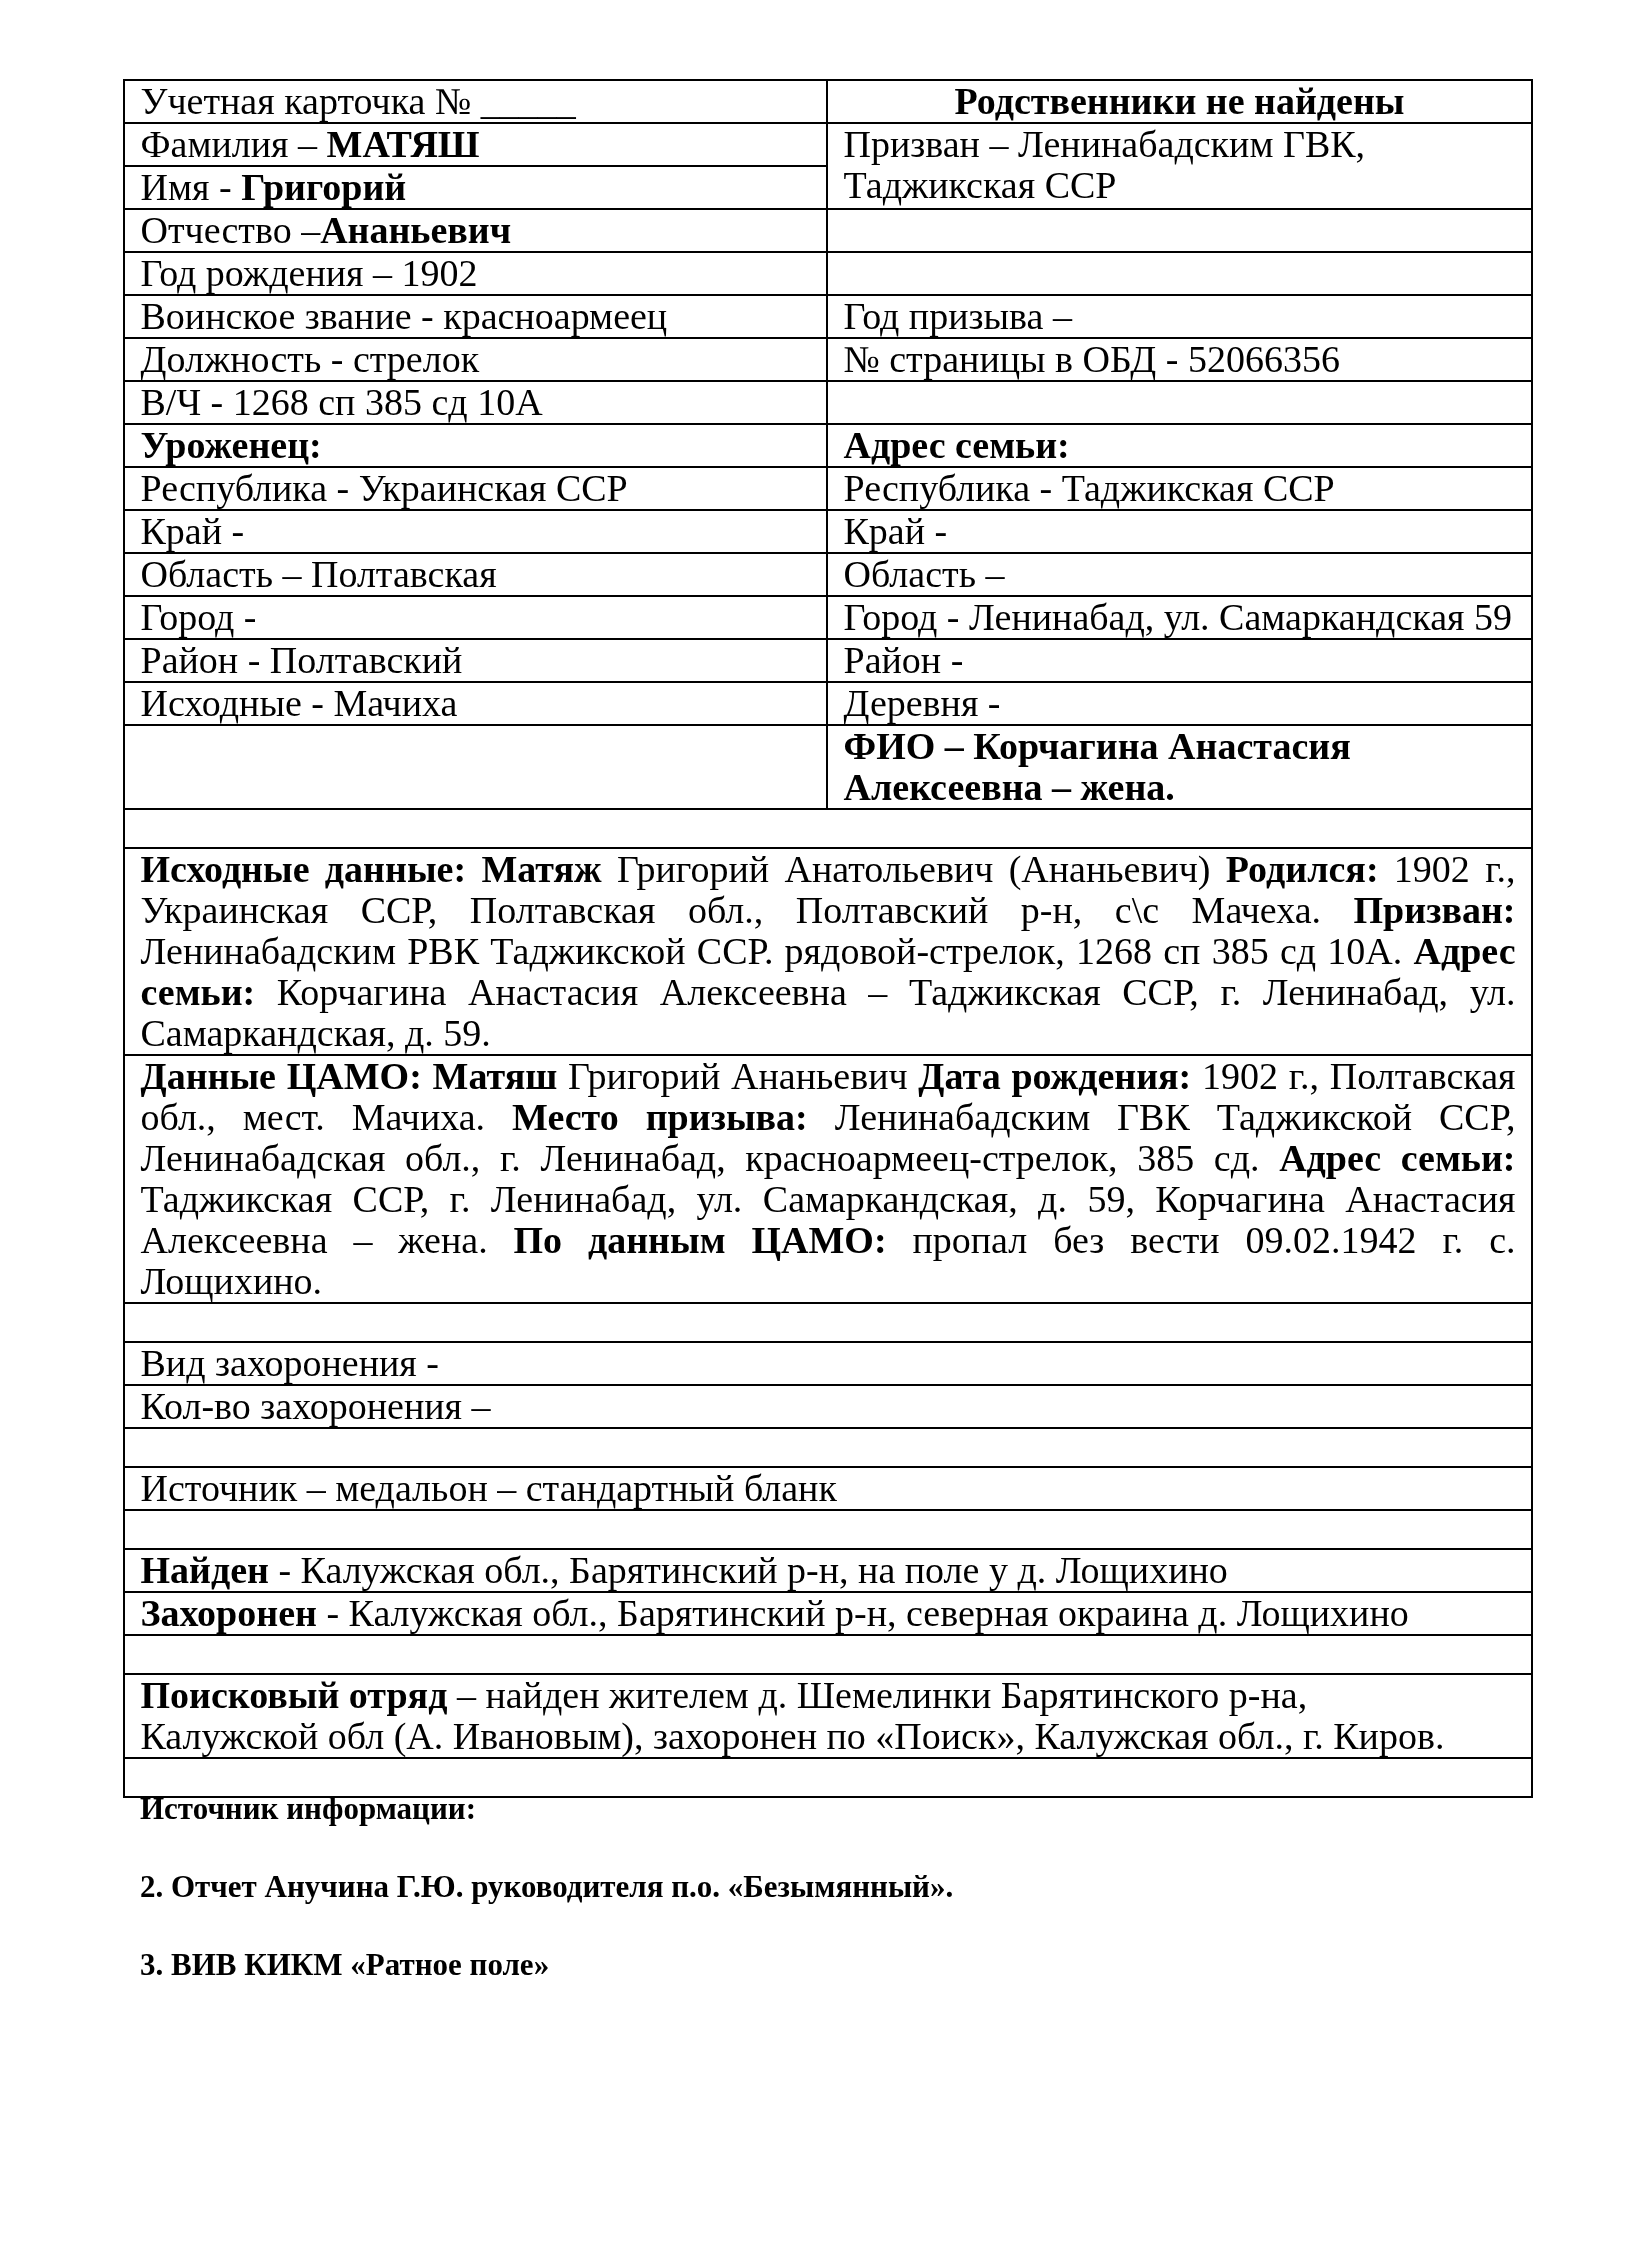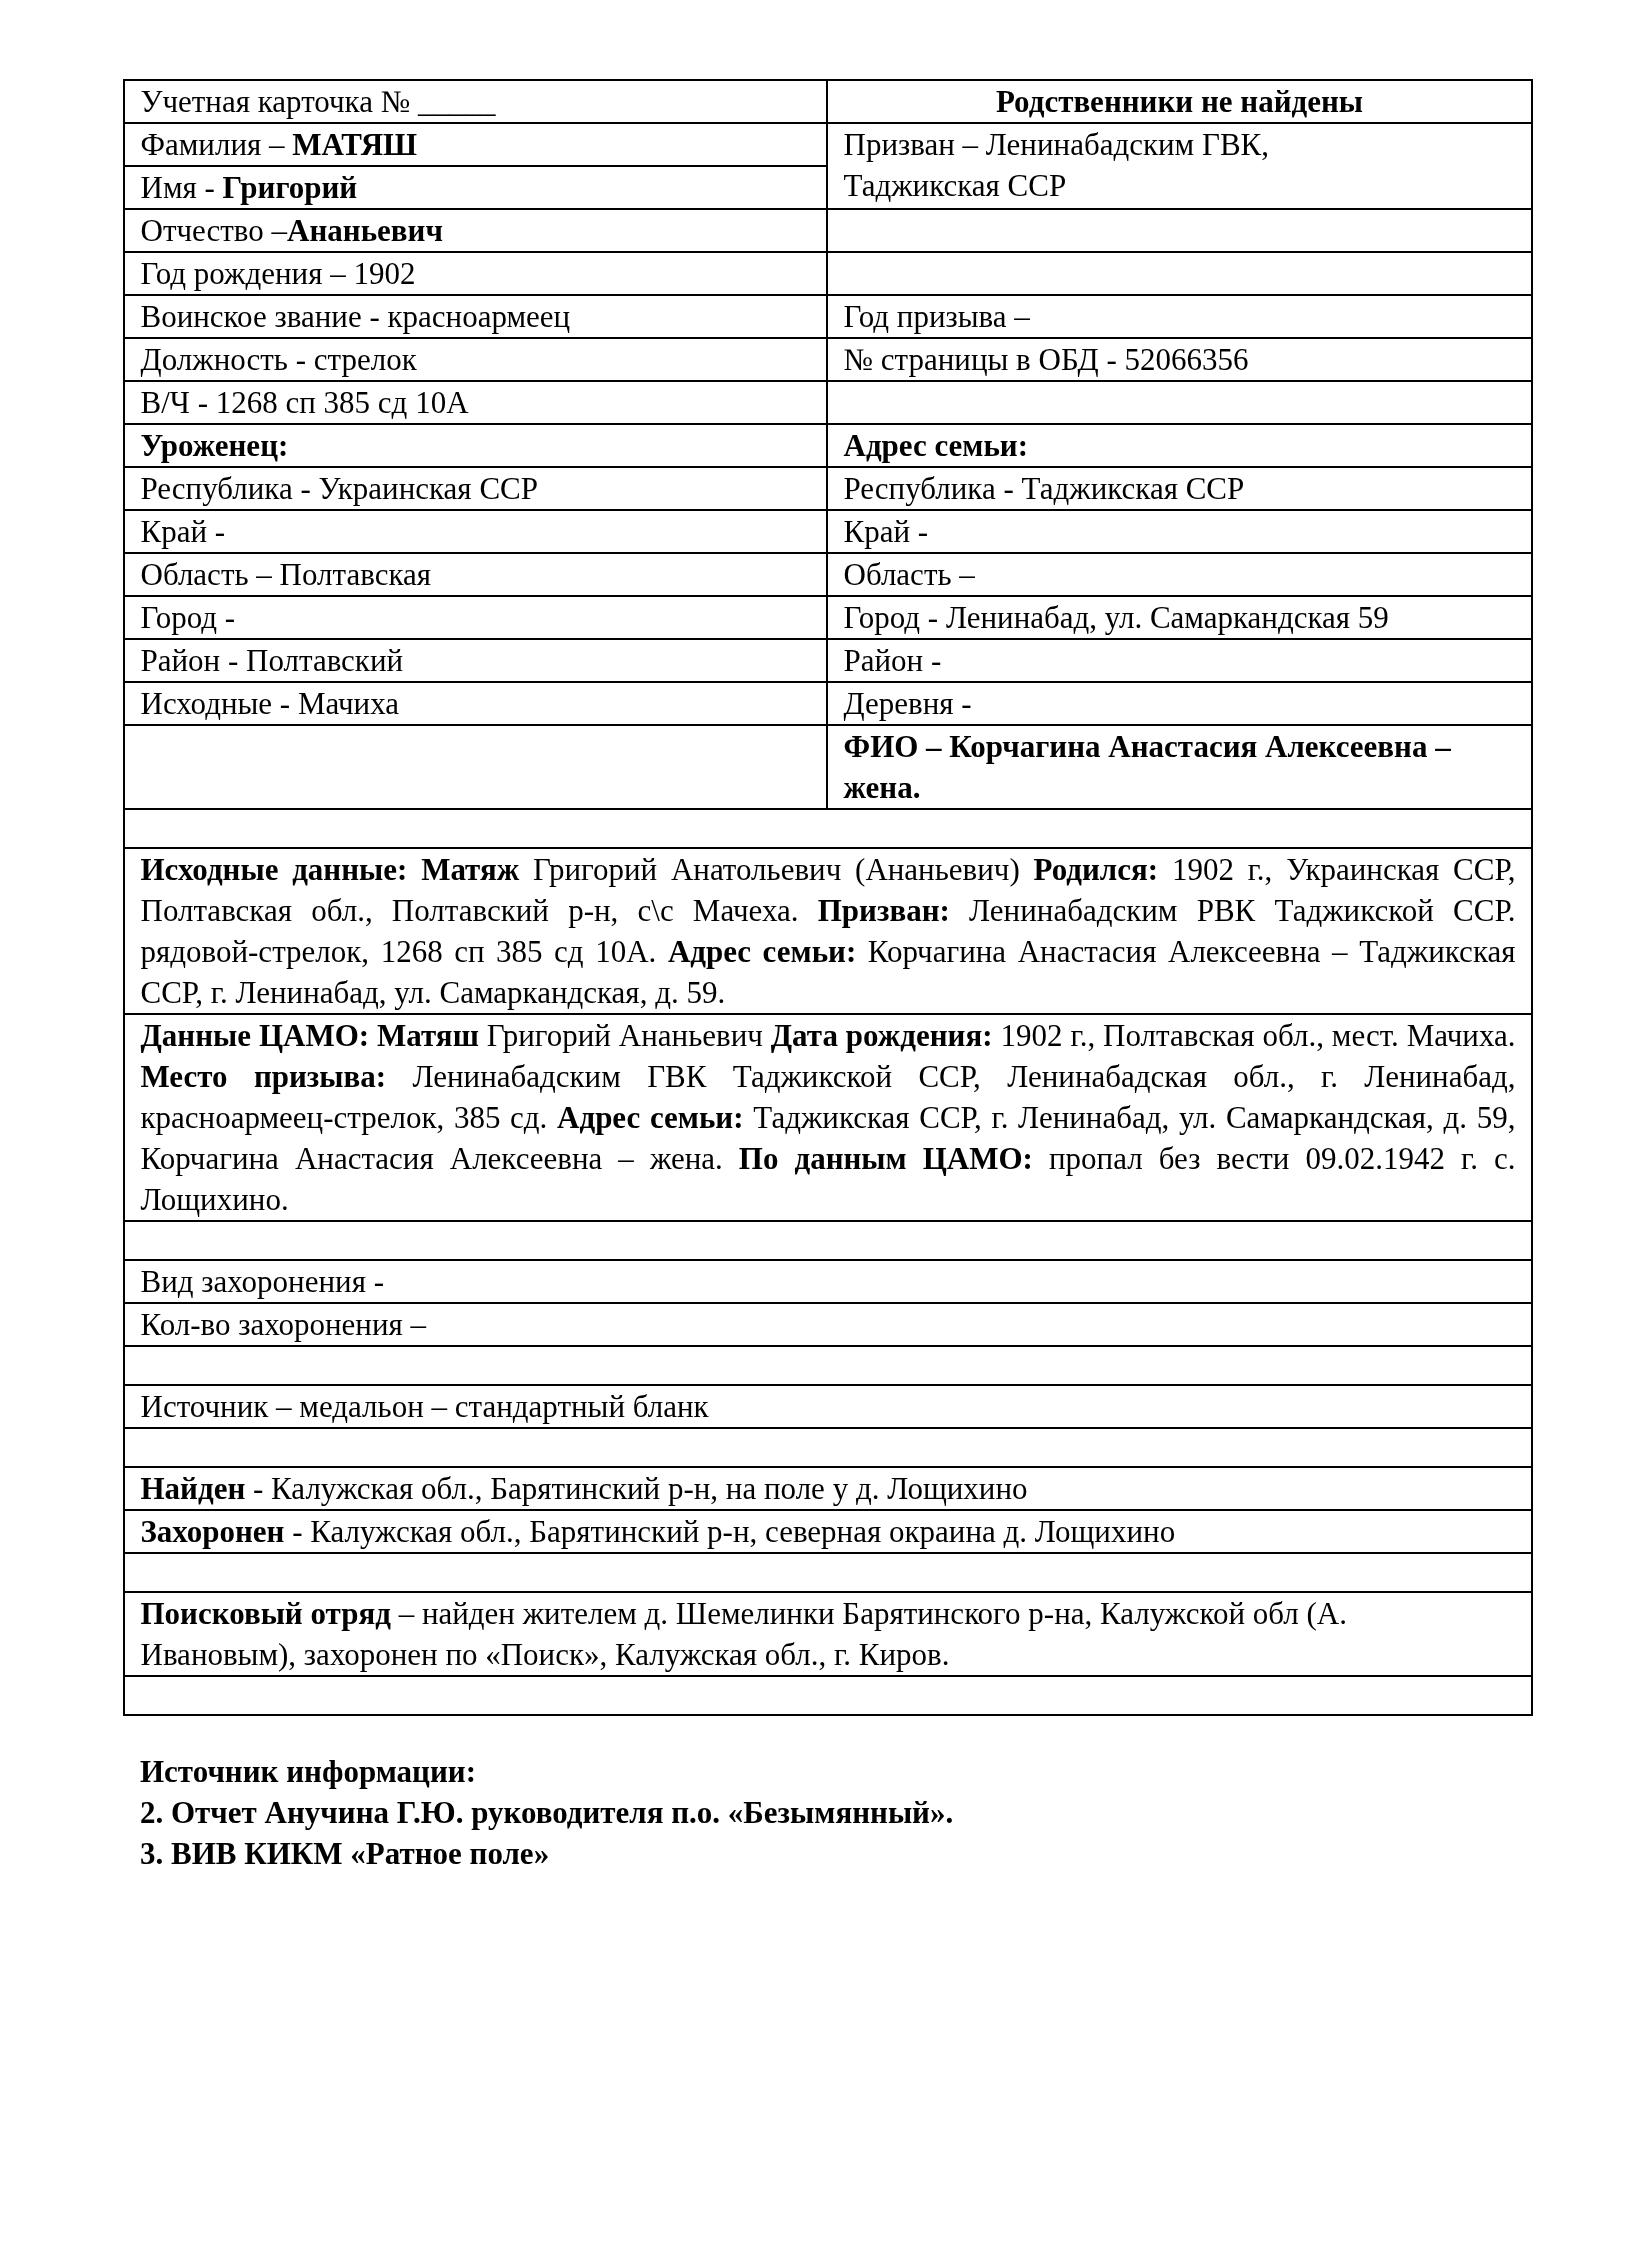--- a/index.html
+++ b/index.html
@@ -1,25 +1,25 @@
 <!DOCTYPE html>
 <html style="font-size:11.3px"><head>
 <meta charset="utf-8">
 <style>
   html, body { margin: 0; padding: 0; background: #ffffff; }
   body { width: 1640px; height: 2261px; position: relative; font-family: "Liberation Serif", serif; color: #000; }
-  .card { position: absolute; left: 123px; top: 79px; width: 1408px; border-collapse: collapse; table-layout: fixed; font-size: 31px; line-height: 41px; }
+  .card { position: absolute; left: 123px; top: 79px; width: 1408px; border-collapse: collapse; table-layout: fixed; font-size: 38px; line-height: 41px; }
   .card td { border: 2.1px solid #000; padding: 0 0 0 15.5px; vertical-align: top; height: 37px; }
   .card col.c1 { width: 703px; }
   .card col.c2 { width: 705px; }
   .card td.center { text-align: center; padding-left: 0; font-weight: bold; }
   .card td.just { text-align: justify; padding-right: 15.5px; }
   .b { font-weight: bold; }
   .sources { position: absolute; left: 140px; top: 1751px; font-size: 31px; line-height: 41px; font-weight: bold; }
-  .sources div { white-space: pre; }
+  .sources div { white-space: pre; margin-top: 37px; }
 </style>
 </head>
 <body>
 
 <table class="card">
   <colgroup>
       <col class="c1">
       <col class="c2">
     </colgroup>
   <tbody>

